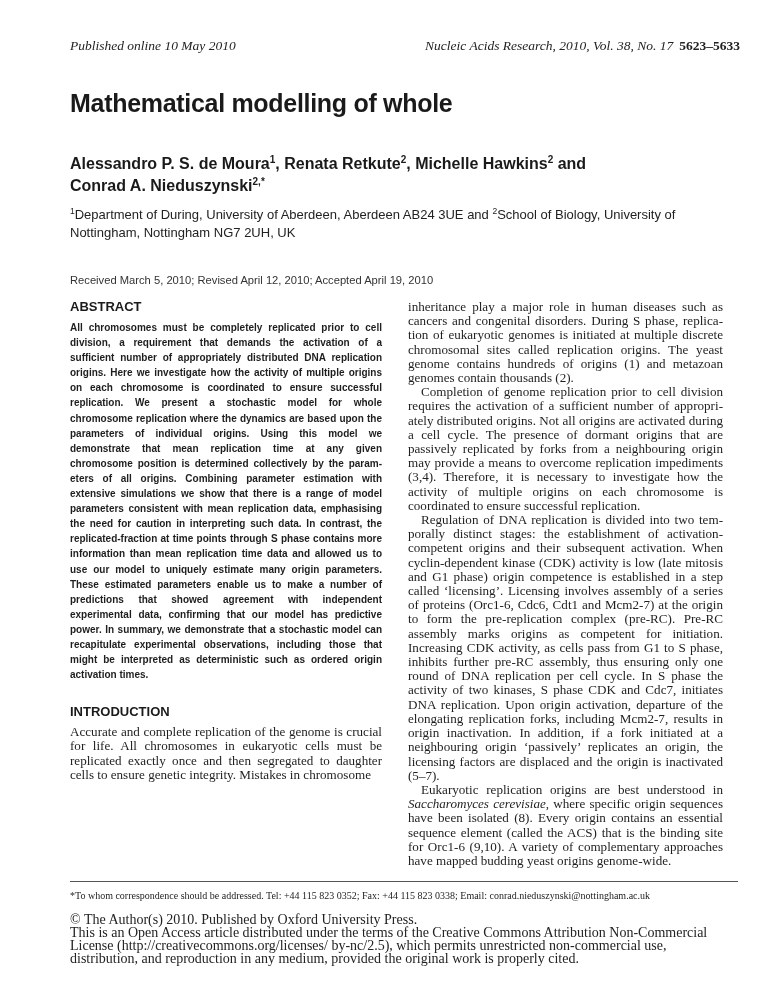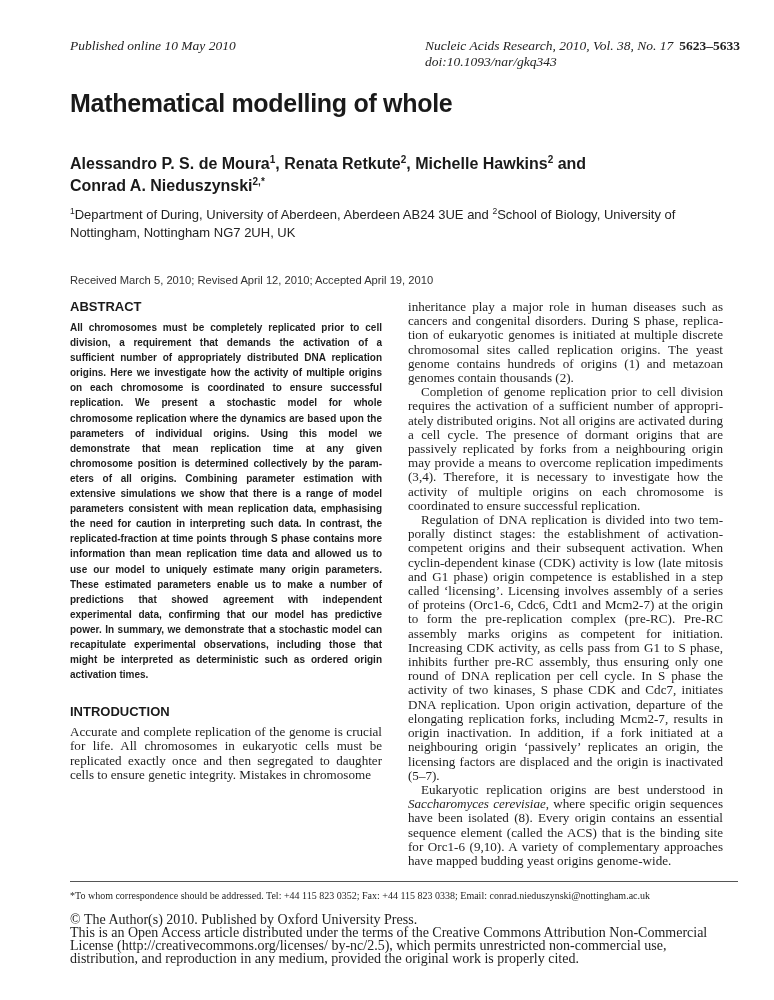--- a/index.html
+++ b/index.html
@@ -31,21 +31,20 @@
   .copyright { position: absolute; top: 913px; left: 70px; width: 668px; font-family: "Liberation Serif", serif; font-size: 14px; line-height: 13px; color: #222; }
   .copyright p { margin: 0; }
 </style>
 </head>
 <body>
 
 <div class="running-head">
   <span class="left">Published online 10 May 2010</span>
   <div class="right">
     <div><span>Nucleic Acids Research, 2010, Vol. 38, No. 17</span><span class="pages">5623–5633</span></div>
-    <div>doi:10.1093/nar/gkq343</div>
   </div>
 </div>
 
 <h1 class="title" style="margin:0;">
   <span>Mathematical modelling of whole</span><br>
 </h1>
 
 <div class="authors">
   <span><span>Alessandro P. S. de Moura</span><sup>1</sup></span><span>, </span><span><span>Renata Retkute</span><sup>2</sup></span><span>, </span><span><span>Michelle Hawkins</span><sup>2</sup></span><span> and </span><br><span><span>Conrad A. Nieduszynski</span><sup>2,*</sup></span>
 </div>

